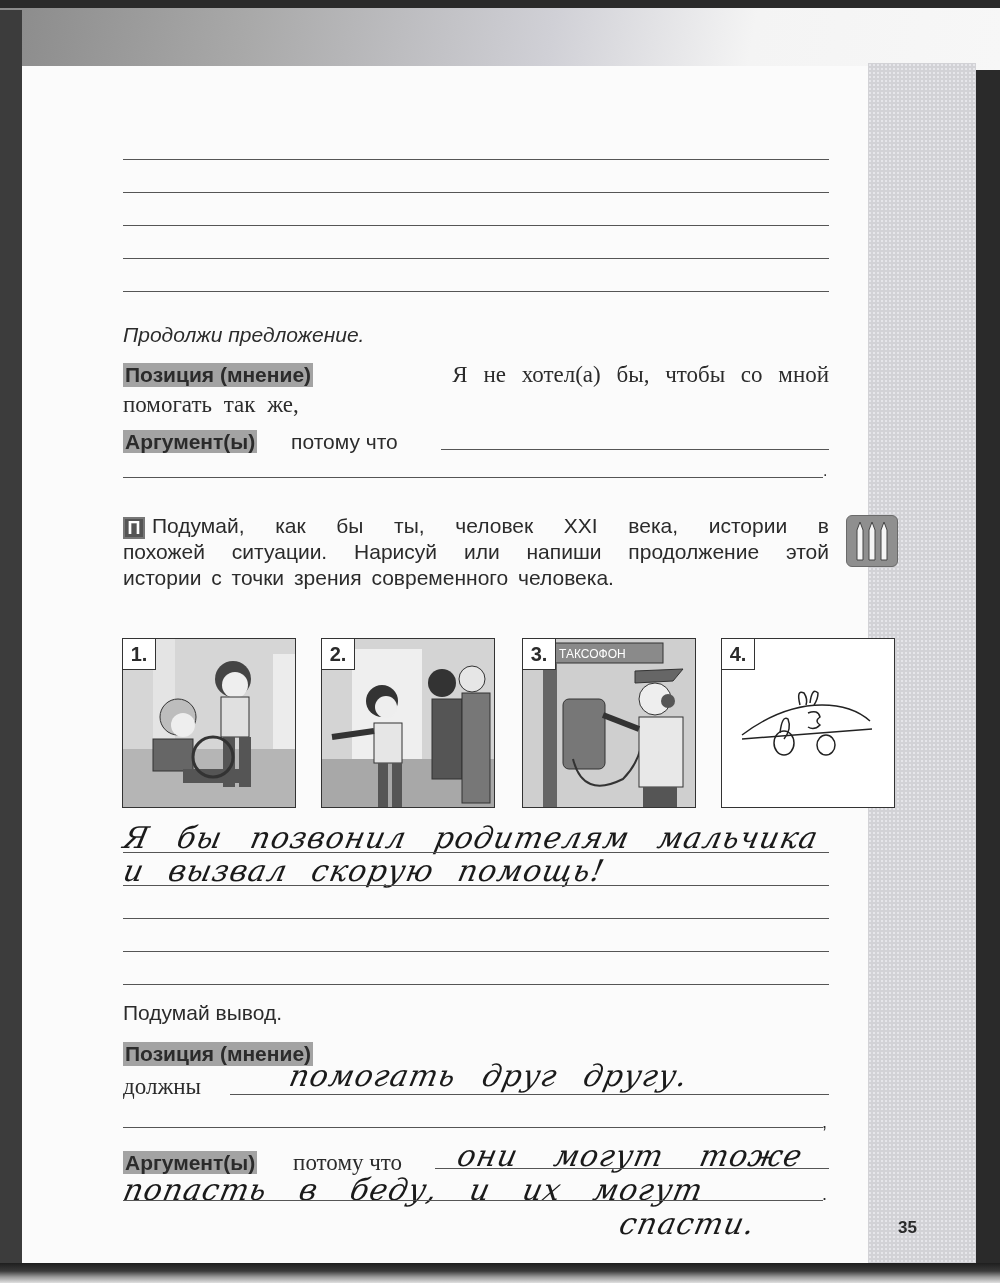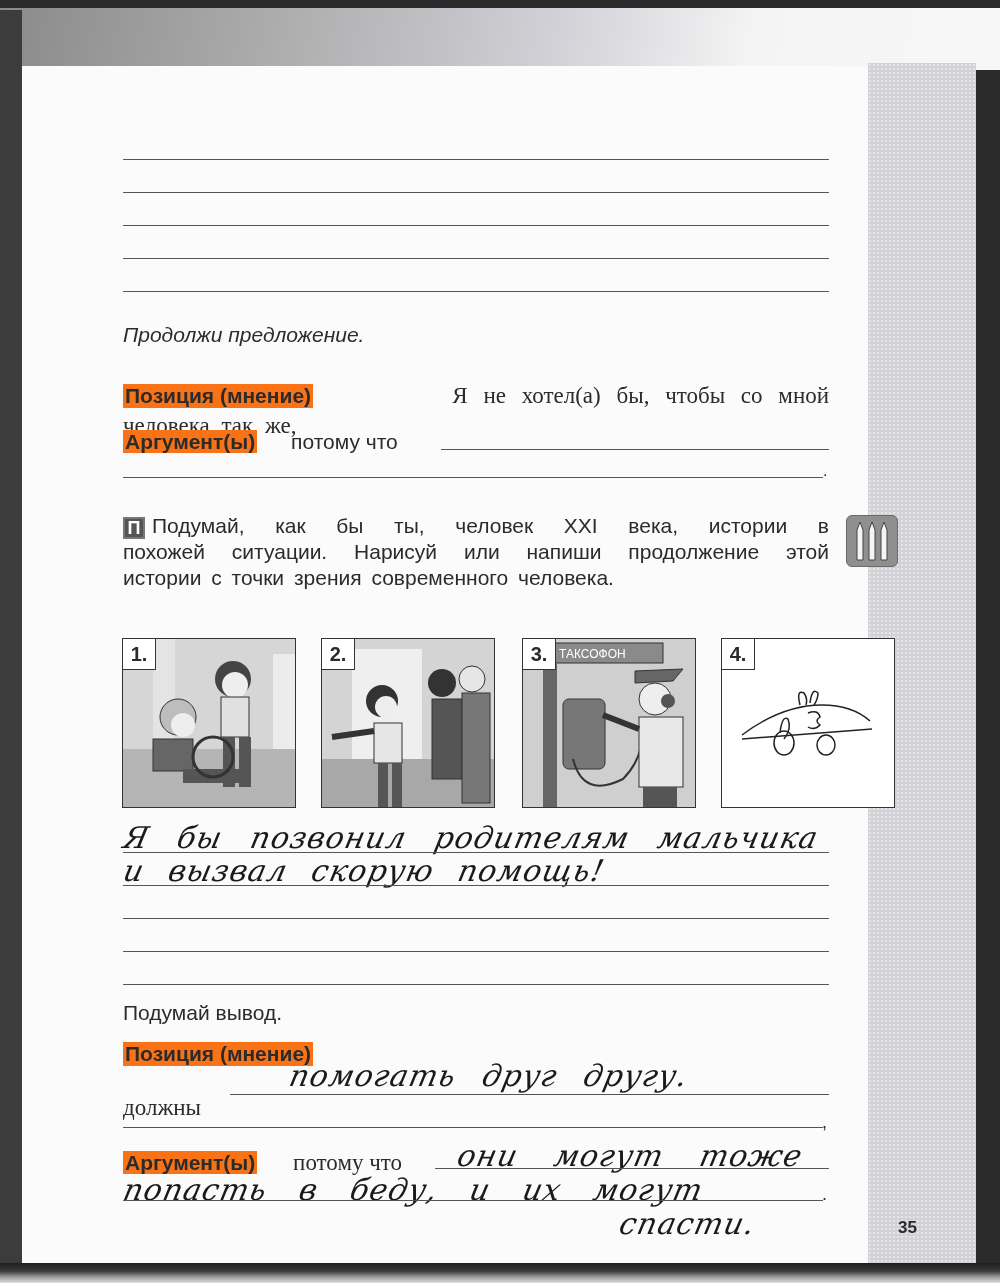--- a/index.html
+++ b/index.html
@@ -28,23 +28,23 @@
       background: #d2d2d6;
       background-image: radial-gradient(#e6e6ea 1px, transparent 1px);
       background-size: 4px 4px;
     }
     .scan-bottom {
       position: absolute; left: 0; top: 1263px; width: 1000px; height: 20px;
       background: linear-gradient(180deg, #1e1e1e 0%, #3a3a3a 40%, #9a9a9a 70%, #e0e0e0 100%);
     }
     .rule { position: absolute; height: 1px; background: #555; }
     .txt { position: absolute; font-size: 21px; white-space: nowrap; }
-    .serif { font-family: "Liberation Serif", serif; font-size: 23px; margin-top: 21px; }
+    .serif { font-family: "Liberation Serif", serif; font-size: 23px; }
     .bold { font-weight: bold; }
-    .label-bg { background: #f97316; padding: 0 2px; text-align: center; }
+    .label-bg { background: #a3a3a3; padding: 0 2px; text-align: center; }
     .justify { text-align: justify; text-align-last: justify; }
     .hw {
       position: absolute; font-family: "DejaVu Serif", serif; font-style: italic;
       font-size: 30px; color: #1a1a1a; white-space: nowrap; letter-spacing: 1px;
       transform: skewX(-12deg);
     }
     .panel {
       position: absolute; top: 638px; width: 174px; height: 170px;
       border: 1.5px solid #333; box-sizing: border-box; overflow: hidden;
       background: #c8c8c8;
@@ -85,21 +85,21 @@
 <div class="rule" style="left:123px; top:225px; width:706px;"></div>
 <div class="rule" style="left:123px; top:258px; width:706px;"></div>
 <div class="rule" style="left:123px; top:291px; width:706px;"></div>
 
 <div class="txt" style="left:123px; top:323px;font-style:italic;">Продолжи предложение.</div>
 
 <div class="txt" style="left:123px; top:362px; width:706px; display:flex; justify-content:space-between; align-items:baseline;">
   <span class="bold label-bg">Позиция (мнение)</span>
   <span class="serif" style="word-spacing:10px;">Я не хотел(а) бы, чтобы со мной</span>
 </div>
-<div class="txt serif" style="left:123px; top:392px; word-spacing:6px;">человека так же,</div>
+<div class="txt serif" style="left:123px; top:392px; word-spacing:6px;">помогать так же,</div>
 
 <div class="txt" style="left:123px; top:430px;">
   <span class="bold label-bg">Аргумент(ы)</span>
   <span style="margin-left:28px;">потому что</span>
 </div>
 <div class="rule" style="left:441px; top:449px; width:388px;"></div>
 <div class="rule" style="left:123px; top:477px; width:700px;"></div>
 <div class="txt" style="left:823px; top:462px; font-size:16px;">.</div>
 
 <div class="p-marker">П</div>

